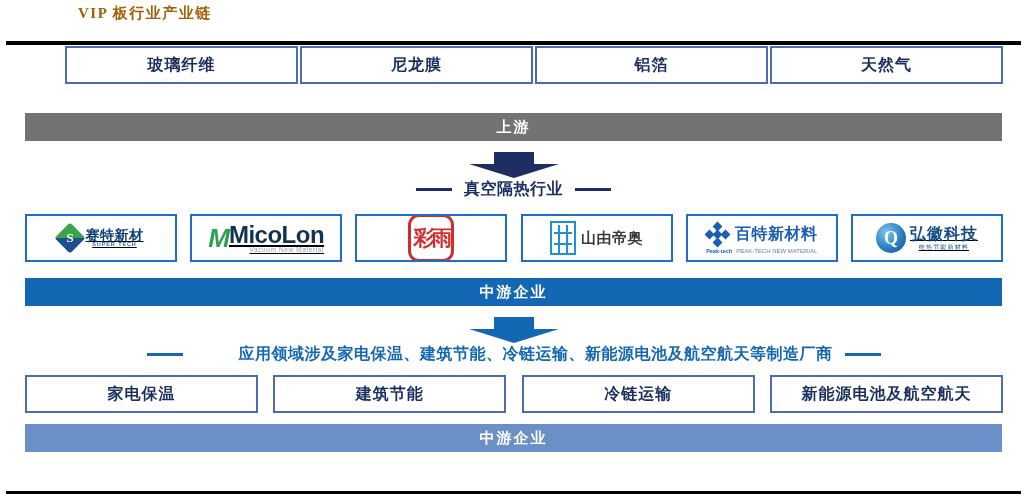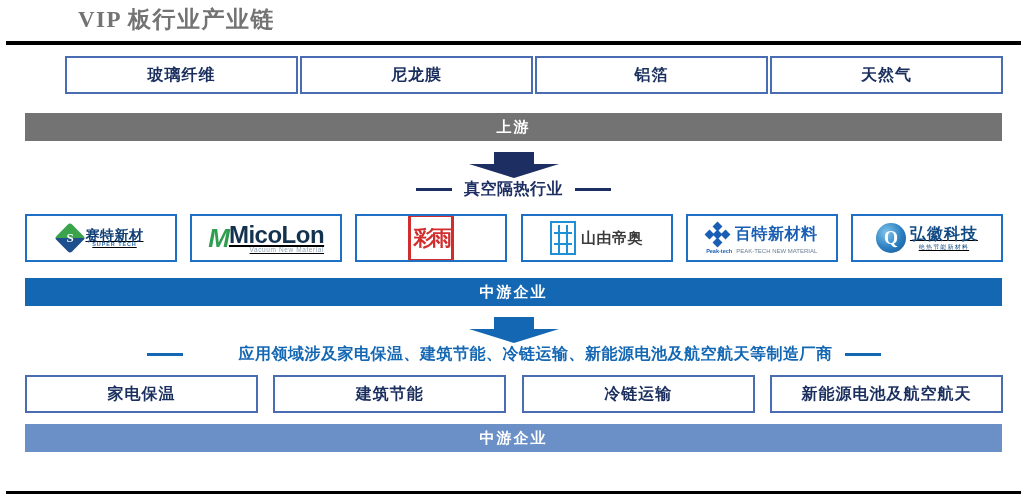--- a/index.html
+++ b/index.html
@@ -18,24 +18,24 @@
   
   #title-area {
     position: absolute;
     left: 0; top: 0;
     width: 1027px; height: 44px;
   }
   #page-title {
     position: absolute;
     left: 78px; top: 4px;
     font-family: "Liberation Serif", "DejaVu Serif", serif;
-    font-size: 23px;
+    font-size: 15px;
     font-weight: bold;
     letter-spacing: 1.5px;
-    color: #737373;
+    color: #a16207;
     white-space: nowrap;
   }
   #title-rule {
     position: absolute;
     left: 6px; top: 41px;
     width: 1015px; height: 4px;
     background: #000000;
   }
   #bottom-rule {
     position: absolute;
@@ -236,21 +236,21 @@
     color: #8fa2b5;
     letter-spacing: 0.6px;
     text-align: right;
     width: 100%;
   }
 
   
   .mark-seal {
     width: 40px; height: 42px;
     border: 3px solid #d22d2d;
-    border-radius: 3px;
+    border-radius: 11px;
     position: relative;
     display: flex;
     align-items: center;
     justify-content: center;
     overflow: hidden;
   }
   .mark-seal span {
     font-family: "Liberation Serif", "DejaVu Serif", serif;
     font-size: 21px;
     font-weight: bold;
@@ -336,21 +336,21 @@
     align-items: center;
     justify-content: center;
     box-sizing: border-box;
   }
   .dbox span {
     font-size: 16px;
     font-weight: bold;
     color: #1a2f5e;
     letter-spacing: 1px;
   }
-  #up-row { top: 56px; padding-left: 40px; }
+  #up-row { top: 46px; padding-left: 40px; }
 </style>
 </head>
 <body>
 
 <div id="title-area">
   <div id="page-title">VIP 板行业产业链</div>
   <div id="title-rule"></div>
 </div>
 
 <div class="row" id="up-row">

